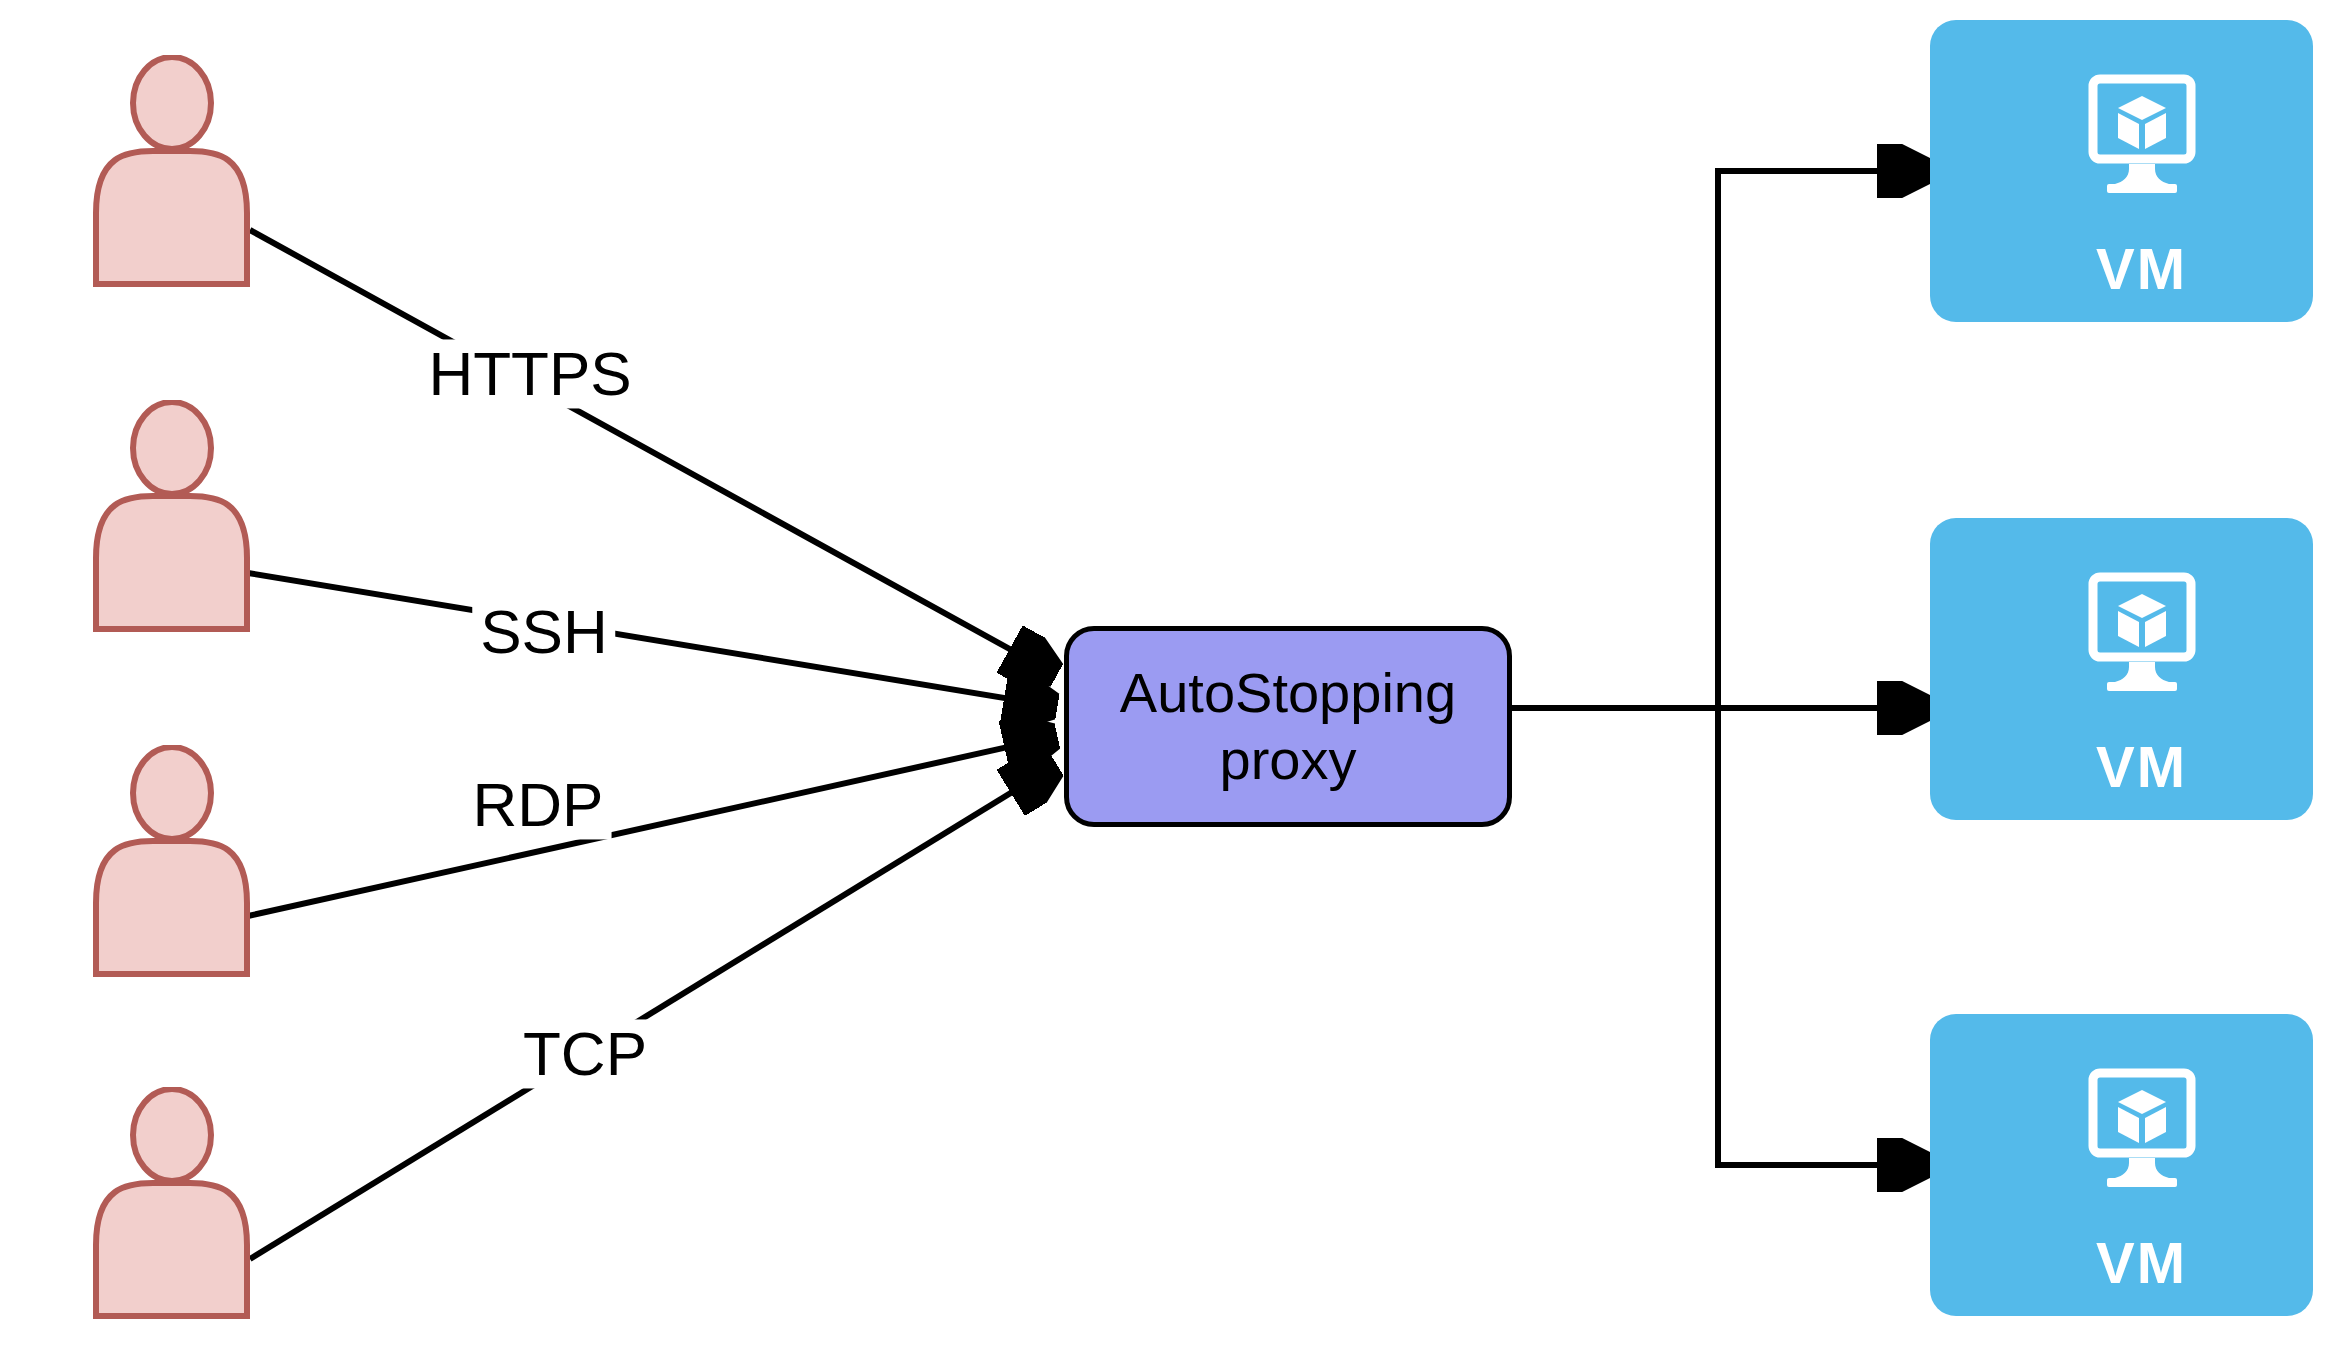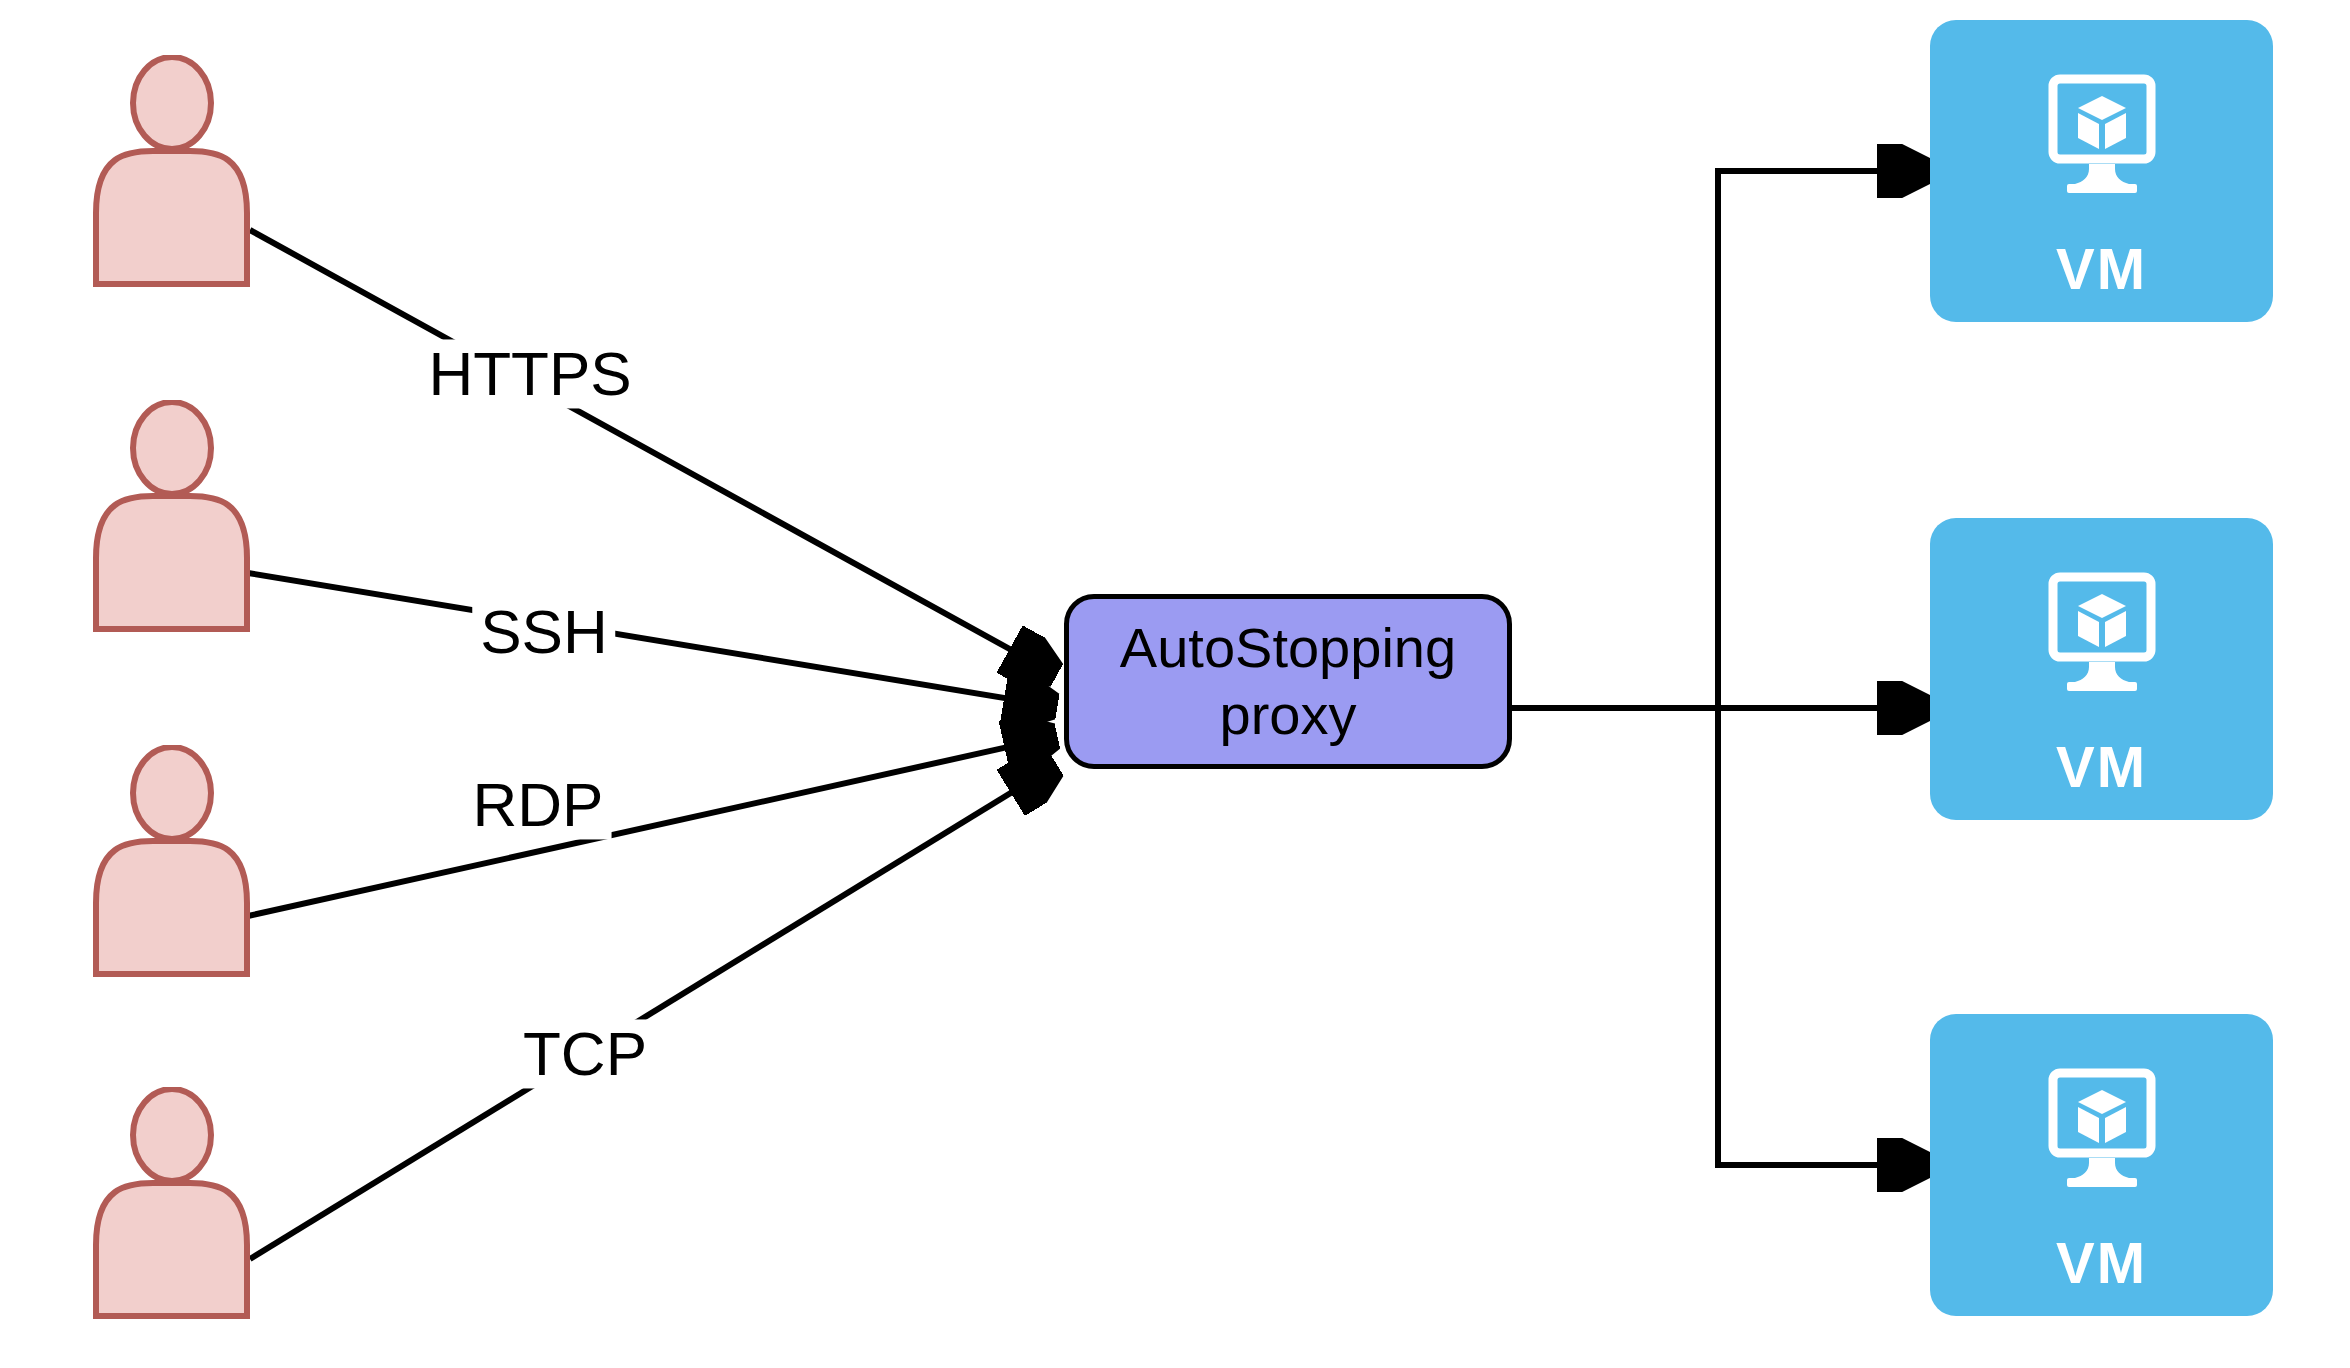--- a/index.html
+++ b/index.html
@@ -21,34 +21,34 @@
   .user svg{width:100%;height:100%;display:block;}
   .person-shape{fill:var(--person-fill);stroke:var(--person-stroke);stroke-width:6;}
 
   .edge-label{
     position:absolute;transform:translate(-50%,-50%);
     background:var(--canvas-bg);color:var(--label-text);
     font-size:62px;line-height:1.05;padding:2px 8px;white-space:nowrap;
   }
 
   #proxy{
-    position:absolute;left:1064px;top:594px;width:448px;height:175px;
+    position:absolute;left:1064px;top:626px;width:448px;height:201px;
     background:var(--proxy-fill);border:5px solid var(--proxy-stroke);
     border-radius:30px;box-sizing:border-box;
     display:flex;align-items:center;justify-content:center;
   }
   #proxy .proxy-label{
     width:400px;text-align:center;color:#000;
     font-size:56px;line-height:1.18;
   }
 
   .vm{
     position:absolute;left:1930px;width:343px;height:302px;
     background:var(--vm-fill);border-radius:26px;
-    display:flex;flex-direction:column;align-items:center;justify-content:flex-start;
+    display:flex;flex-direction:column;align-items:center;justify-content:flex-start;padding-left:40px;
   }
   .vm svg{width:172px;height:150px;margin-top:52px;display:block;}
   .vm .vm-label{
     color:var(--vm-text);font-size:58px;font-weight:bold;letter-spacing:2px;
     margin-top:18px;line-height:1;
   }
   .vm-white{fill:var(--vm-icon);}
 </style>
 </head>
 <body>

